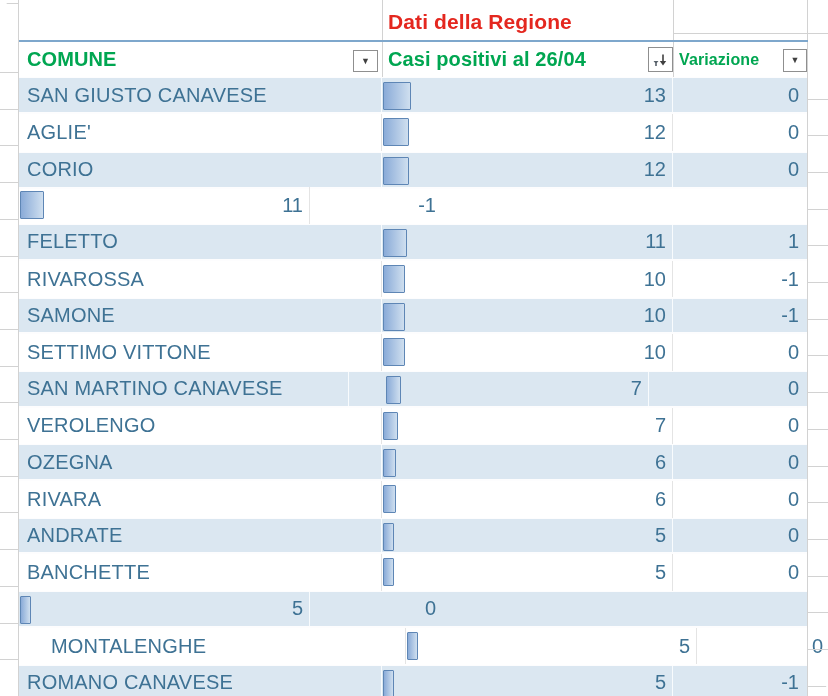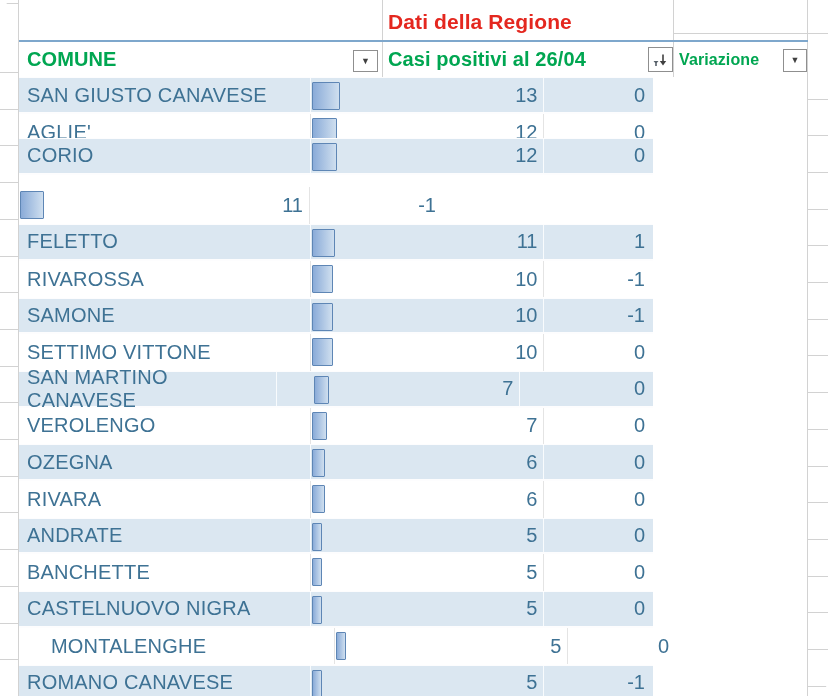--- a/index.html
+++ b/index.html
@@ -28,21 +28,21 @@
   .hdr-label.variazione{left:679px; font-size:16px;}
   .filter-btn{
     position:absolute; background:#fff; border:1px solid var(--buttonborder);
     display:flex; align-items:center; justify-content:center; padding:0; cursor:pointer; box-sizing:border-box;
   }
   .filter-btn.comune-btn{left:353px; top:50px; width:25px; height:22px;}
   .filter-btn.casi-btn{left:648px; top:47px; width:25px; height:25px;}
   .filter-btn.vari-btn{left:783px; top:49px; width:24px; height:23px;}
   .tri{font-size:9px; color:var(--buttonglyph); line-height:1;}
   .row{
-    position:absolute; left:19px; width:634px; height:36.7px; display:flex; box-sizing:border-box;
+    position:absolute; left:19px; width:788px; height:36.7px; display:flex; box-sizing:border-box;
     color:var(--rowtext); font-size:20px;
   }
   .row.striped{
     background:var(--stripe); background-clip:padding-box;
     border-top:1px solid #fdfdfe; border-bottom:2px solid #fdfdfe;
   }
   .cell{display:flex; align-items:center; box-sizing:border-box; height:100%;}
   .row.striped .cell{border-right:1px solid #f8fbfd;}
   .row:not(.striped) .cell{border-right:1px solid #e4e4e4;}
   .cell.name{width:363px; padding-left:8px; letter-spacing:.2px;}
@@ -102,21 +102,21 @@
         <div class="cell vari">0</div>
       </div>
       <div class="row" style="top: 114px;">
         <div class="cell name">AGLIE'</div>
         <div class="cell casi">
           <span class="databar" style="width:25.8px"></span>
           <span>12</span>
         </div>
         <div class="cell vari">0</div>
       </div>
-      <div class="row striped" style="top: 138px; justify-content: space-between;">
+      <div class="row striped" style="top: 152px; justify-content: space-between;">
         <div class="cell name">CORIO</div>
         <div class="cell casi">
           <span class="databar" style="width:25.8px"></span>
           <span>12</span>
         </div>
         <div class="cell vari">0</div>
       </div>
       <div class="row" style="top: 187.4px;">
         <div class="cell casi">
           <span class="databar" style="width:23.6px"></span>
@@ -198,21 +198,20 @@
       </div>
       <div class="row" style="top: 554.4px;">
         <div class="cell name">BANCHETTE</div>
         <div class="cell casi">
           <span class="databar" style="width:10.8px"></span>
           <span>5</span>
         </div>
         <div class="cell vari">0</div>
       </div>
       <div class="row striped" style="top: 591.1px;">
-        <div class="cell name">CASTELNUOVO NIGRA</div>
         <div class="cell casi">
           <span class="databar" style="width:10.8px"></span>
           <span>5</span>
         </div>
         <div class="cell vari">0</div>
       </div>
       <div class="row" style="top: 627.8px; margin-left: 24px;">
         <div class="cell name">MONTALENGHE</div>
         <div class="cell casi">
           <span class="databar" style="width:10.8px"></span>

